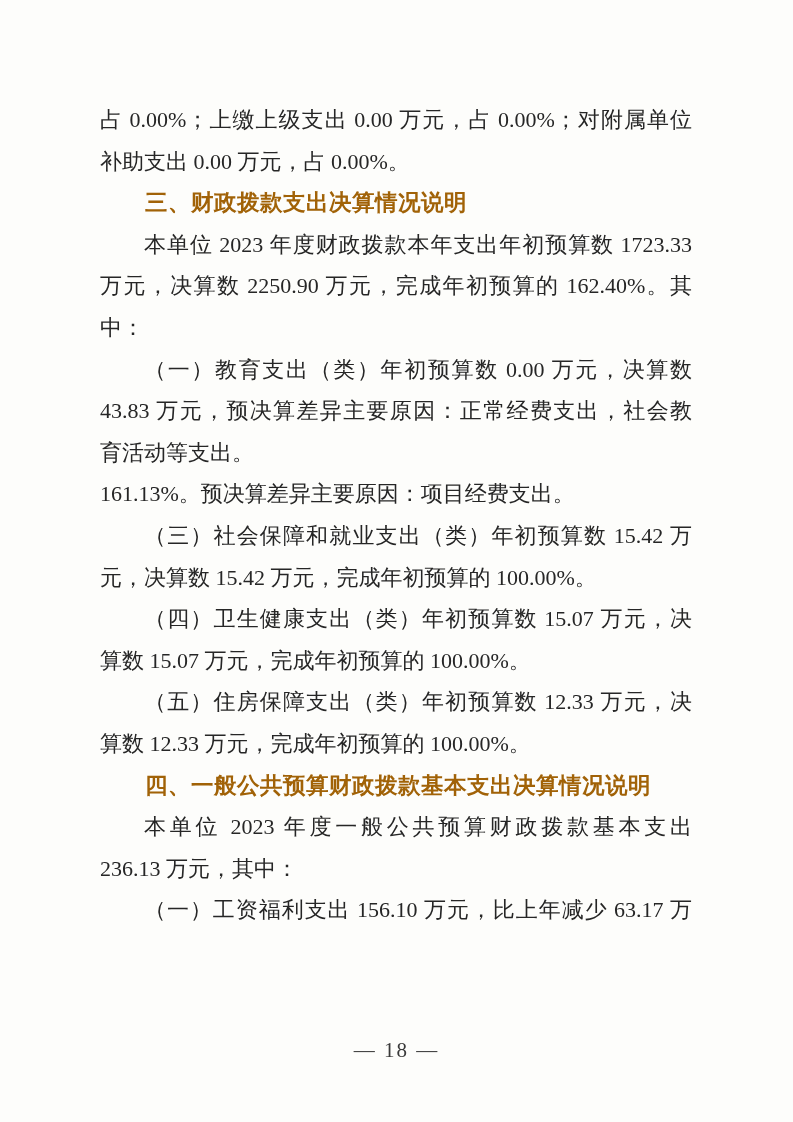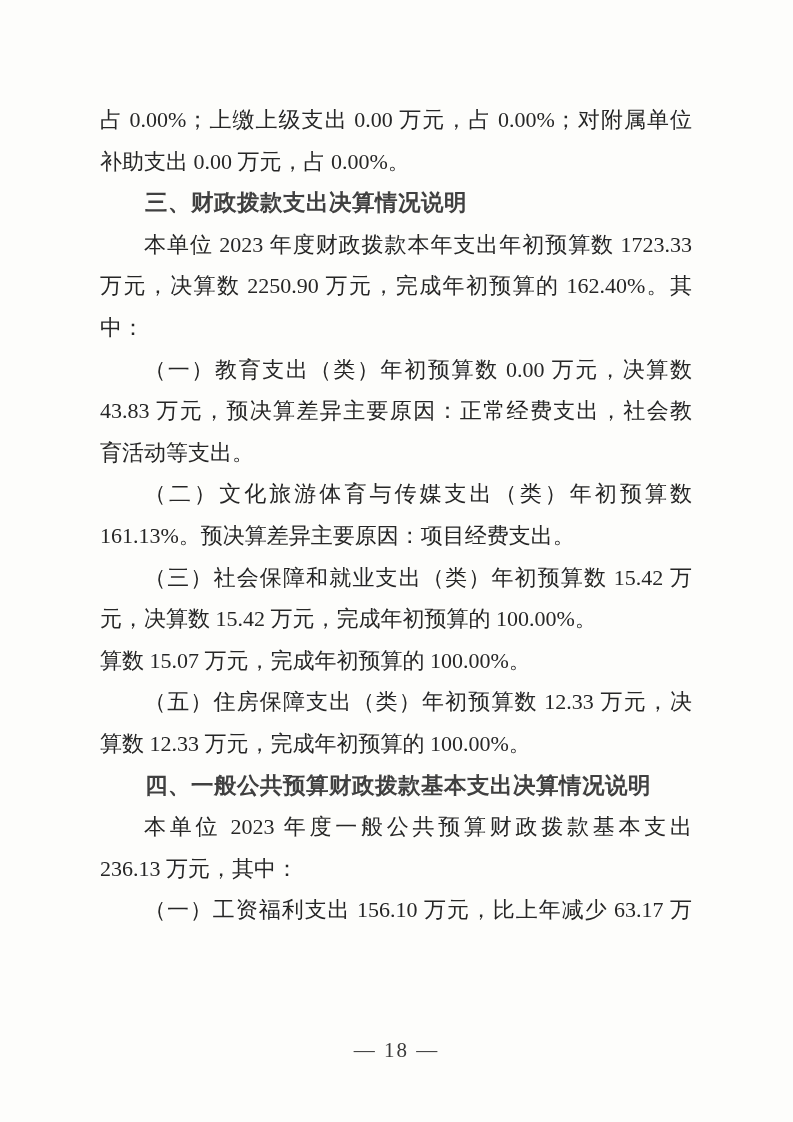--- a/index.html
+++ b/index.html
@@ -34,21 +34,21 @@
     text-align: justify;
     text-align-last: justify;
   }
   .line.indent {
     text-indent: 2em;
   }
   .line.heading {
     font-family: "Liberation Sans", "DejaVu Sans", sans-serif;
     font-weight: 700;
     font-size: 22.5px;
-    color: #404040;
+    color: #a16207;
     letter-spacing: 0.5px;
   }
   .page-footer {
     position: absolute;
     left: 0;
     right: 0;
     top: 1038px;
     text-align: center;
   }
   .page-number {
@@ -65,24 +65,24 @@
   <div class="doc-body">
       <div class="line justify">占 0.00%；上缴上级支出 0.00 万元，占 0.00%；对附属单位</div>
       <div class="line">补助支出 0.00 万元，占 0.00%。</div>
       <div class="line indent heading">三、财政拨款支出决算情况说明</div>
       <div class="line indent justify">本单位 2023 年度财政拨款本年支出年初预算数 1723.33</div>
       <div class="line justify">万元，决算数 2250.90 万元，完成年初预算的 162.40%。其</div>
       <div class="line">中：</div>
       <div class="line indent justify">（一）教育支出（类）年初预算数 0.00 万元，决算数</div>
       <div class="line justify">43.83 万元，预决算差异主要原因：正常经费支出，社会教</div>
       <div class="line">育活动等支出。</div>
-      <div class="line indent justify">（二）文化旅游体育与传媒支出（类）年初预算数</div>
       <div class="line">161.13%。预决算差异主要原因：项目经费支出。</div>
       <div class="line indent justify">（三）社会保障和就业支出（类）年初预算数 15.42 万</div>
       <div class="line">元，决算数 15.42 万元，完成年初预算的 100.00%。</div>
+      <div class="line indent justify">（四）卫生健康支出（类）年初预算数 15.07 万元，决</div>
       <div class="line">算数 15.07 万元，完成年初预算的 100.00%。</div>
       <div class="line indent justify">（五）住房保障支出（类）年初预算数 12.33 万元，决</div>
       <div class="line">算数 12.33 万元，完成年初预算的 100.00%。</div>
       <div class="line indent heading">四、一般公共预算财政拨款基本支出决算情况说明</div>
       <div class="line indent justify">本单位 2023 年度一般公共预算财政拨款基本支出</div>
       <div class="line">236.13 万元，其中：</div>
       <div class="line indent justify">（一）工资福利支出 156.10 万元，比上年减少 63.17 万</div>
     </div>
   <div class="page-footer">
     <span class="page-number">— 18 —</span>

